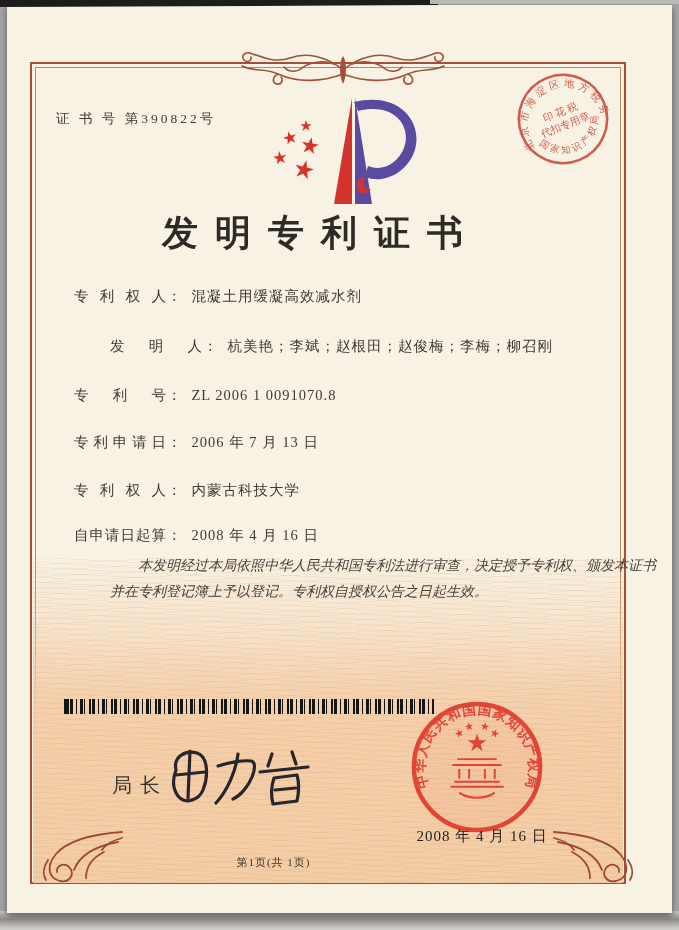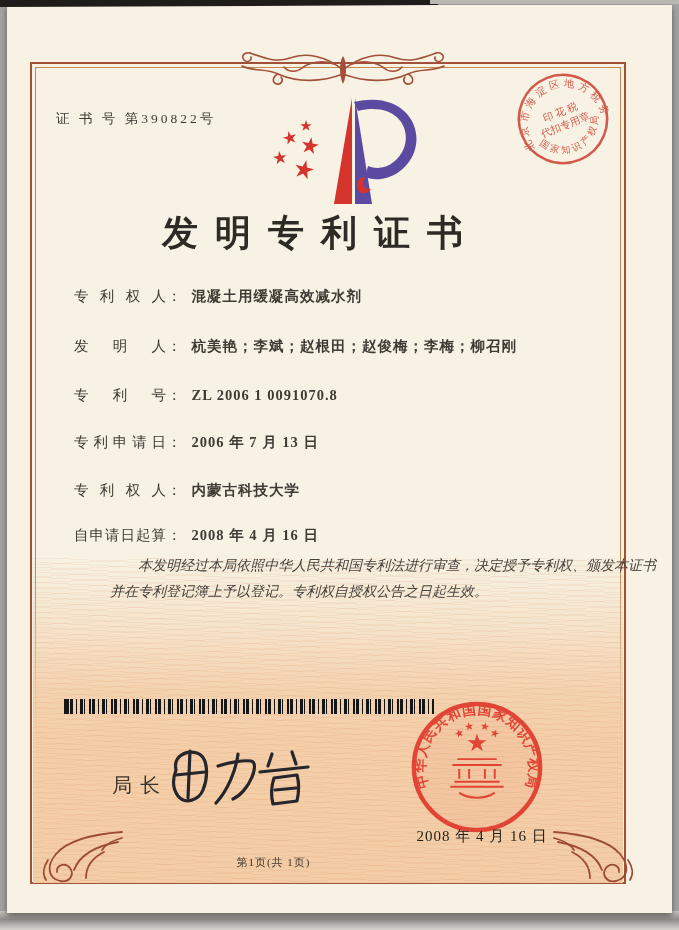--- a/index.html
+++ b/index.html
@@ -34,25 +34,25 @@
   .tax-stamp { position:absolute; left:514px; top:70px; width:98px; height:98px;
                transform:rotate(-22deg); opacity:.9; }
 
   .logo { position:absolute; left:266px; top:94px; width:166px; height:114px; }
 
   .title { position:absolute; left:0; top:209px; width:625px; text-align:center;
            font-size:36px; font-weight:700; color:#2e2a25; letter-spacing:17px; text-indent:17px; }
 
   .fields { position:absolute; left:74px; top:0; width:540px; font-size:14.5px; color:#3f3b34; }
   .frow { position:absolute; left:0; white-space:nowrap; }
-  .frow.r0 { top:287px; } .frow.r1 { top:337px; } .frow.r2 { top:386px; }
+  .frow.r0 { top:287px; } .frow.r1 { top:337px;margin-left:36px; } .frow.r2 { top:386px; }
   .frow.r3 { top:433px; } .frow.r4 { top:481px; } .frow.r5 { top:526px; }
   .flabel { display:inline-block; width:92px; text-align:justify; text-align-last:justify; }
   .fcolon { display:inline-block; margin-left:1px; }
-  .fvalue { margin-left:10px; letter-spacing:1px;font-weight:bold; }
+  .fvalue { margin-left:10px; letter-spacing:1px; }
 
   .body-text { position:absolute; left:62px; top:553px; width:558px;
                font-size:14px; line-height:25.5px; color:#45403a; font-style:italic;margin-left:48px; }
   .body-text p { text-indent:2em; }
 
   .barcode { position:absolute; left:64px; top:699px; width:370px; height:15px;
     background:repeating-linear-gradient(90deg,
       #161616 0 2px, rgba(0,0,0,0) 2px 3px,
       #161616 3px 6px, rgba(0,0,0,0) 6px 9px,
       #161616 9px 10px, rgba(0,0,0,0) 10px 13px,

